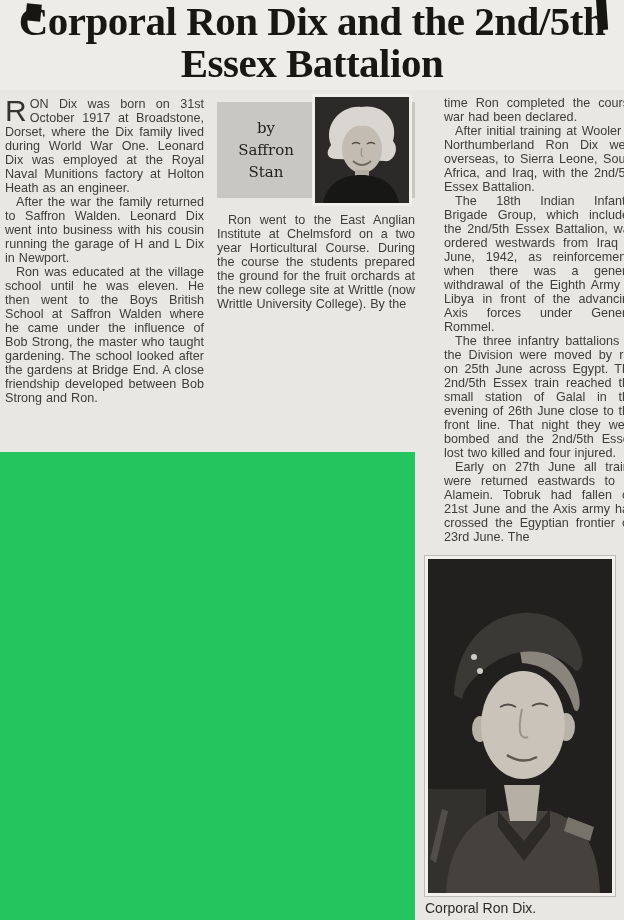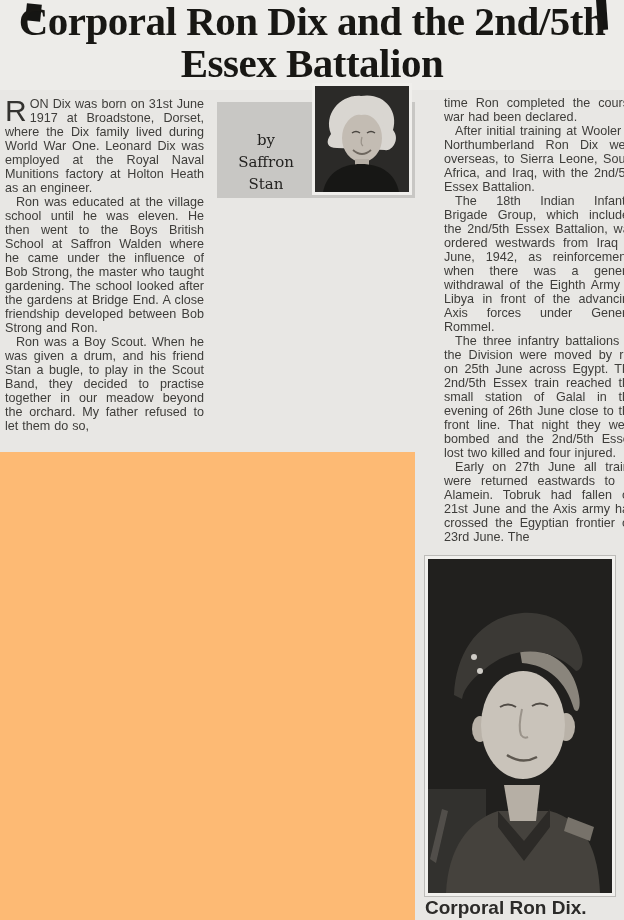--- a/index.html
+++ b/index.html
@@ -1,17 +1,17 @@
 <!DOCTYPE html>
 <html><head>
 <meta charset="utf-8">
 <style>
   html,body{margin:0;padding:0;background:#fafaf8;}
   .page{position:relative;width:624px;height:920px;overflow:hidden;
-        background:#fdba74;font-family:"Liberation Sans",sans-serif;}
+        background:#22c55e;font-family:"Liberation Sans",sans-serif;}
 
   
   .bg-top{position:absolute;left:0;top:0;width:624px;height:452px;background:#e8e7e4;}
   .bg-title{position:absolute;left:0;top:0;width:624px;height:90px;background:#edecE9;}
   .bg-right{position:absolute;left:415px;top:452px;width:209px;height:468px;background:#e8e7e4;}
 
   
   .mark{position:absolute;background:#151513;}
   .mark-tl{left:26px;top:4px;width:15px;height:17px;transform:rotate(6deg);}
   .mark-tr{left:597px;top:-3px;width:10px;height:33px;transform:rotate(-4deg);}
@@ -22,53 +22,53 @@
 
   .col{position:absolute;font-size:12.6px;line-height:14px;color:#3e3d3a;
        text-align:justify;word-spacing:0.5px;}
   .col1{left:5px;top:97px;width:199px;}
   .col2{left:217px;top:97px;width:198px;}
   .col3{left:444px;top:96px;width:192px;}
   .col p{margin:0;text-indent:11px;}
   .col p.no-indent{text-indent:0;}
   .dropcap{float:left;font-size:30px;line-height:25px;margin:1px 3px 0 0;color:#343330;}
 
-  .byline-box{width:100%;height:96px;background:#c8c7c4;display:flex;align-items:flex-end;
+  .byline-box{width:100%;height:96px;background:#c8c7c4;display:flex;align-items:center;
               margin:5px 0 15px 0;box-sizing:border-box;padding:3px;}
   .byline-text{flex:1;text-align:center;font-family:"DejaVu Serif",serif;
                font-size:15px;line-height:22px;color:#232220;}
   .author-photo{width:100px;height:112px;box-sizing:border-box;border:3px solid #f0efec;
                 background:#2b2a28;flex:0 0 auto;}
   .author-photo svg{display:block;}
 
   .ron-figure{position:absolute;left:425px;top:556px;width:190px;margin:0;}
   .ron-img{width:190px;height:340px;box-sizing:border-box;border:3px solid #f1f0ed;
            background:#1e1d1b;box-shadow:0 0 0 1px #bdbcb9;}
   .ron-img svg{display:block;}
-  .ron-figure figcaption{font-weight:700;font-size:19px;line-height:16px;
+  .ron-figure figcaption{font-weight:400;font-size:14px;line-height:16px;
                          color:#2c2b29;margin-top:4px;text-align:left;}
 </style>
 </head>
 <body>
 
 <div class="page">
 
   <div class="bg-top"></div>
   <div class="bg-title"></div>
   <div class="bg-right"></div>
 
   <div class="mark mark-tl"></div>
   <div class="mark mark-tr"></div>
 
   <h1 class="headline">Corporal Ron Dix and the 2nd/5th Essex Battalion</h1>
 
   <div class="col col1">
-    <p class="no-indent"><span class="dropcap">R</span><span>ON Dix was born on 31st June 1917 at Broadstone, Dorset, where the Dix family lived during World War One. Leonard Dix was employed at the Royal Naval Munitions factory at Holton Heath as an engineer.</span></p>
+    <p class="no-indent"><span class="dropcap">R</span><span>ON Dix was born on 31st October 1917 at Broadstone, Dorset, where the Dix family lived during World War One. Leonard Dix was employed at the Royal Naval Munitions factory at Holton Heath as an engineer.</span></p>
+    <p>After the war the family returned to Saffron Walden. Leonard Dix went into business with his cousin running the garage of H and L Dix in Newport.</p>
     <p>Ron was educated at the village school until he was eleven. He then went to the Boys British School at Saffron Walden where he came under the influence of Bob Strong, the master who taught gardening. The school looked after the gardens at Bridge End. A close friendship developed between Bob Strong and Ron.</p>
-    <p>Ron was a Boy Scout. When he was given a drum, and his friend Stan a bugle, to play in the Scout Band, they decided to practise together in our meadow beyond the orchard. My father refused to let them do so,</p>
   </div>
 
   <div class="col col2">
     <div class="byline-box">
       <div class="byline-text">
         <div>by</div>
         <div>Saffron</div>
         <div>Stan</div>
       </div>
       <div class="author-photo">
@@ -79,20 +79,21 @@
           <path d="M27,40 C25,22 40,14 48,16 C60,12 72,26 68,40 C62,31 54,27 46,29 C36,27 31,33 27,40 Z" fill="#d9d6d1"></path>
           <path d="M37,47 q4,-3 8,0" stroke="#4a4641" fill="none" stroke-width="1.5"></path>
           <path d="M52,47 q4,-3 8,0" stroke="#4a4641" fill="none" stroke-width="1.5"></path>
           <path d="M47,51 q-2,7 1,9" stroke="#9a938a" fill="none" stroke-width="1.3"></path>
           <path d="M38,64 q9,8 18,0" stroke="#6e675f" fill="none" stroke-width="1.7"></path>
           <rect x="40" y="73" width="14" height="9" fill="#b5aea5"></rect>
           <path d="M8,106 C12,86 28,78 46,78 C66,78 80,87 84,106 Z" fill="#171715"></path>
         </svg>
       </div>
     </div>
+    <p>Ron went to the East Anglian Institute at Chelmsford on a two year Horticultural Course. During the course the students prepared the ground for the fruit orchards at the new college site at Writtle (now Writtle University College). By the</p>
   </div>
 
   <div class="col col3">
     <p class="no-indent">time Ron completed the course war had been declared.</p>
     <p>After initial training at Wooler in Northumberland Ron Dix went overseas, to Sierra Leone, South Africa, and Iraq, with the 2nd/5th Essex Battalion.</p>
     <p>The 18th Indian Infantry Brigade Group, which included the 2nd/5th Essex Battalion, was ordered westwards from Iraq in June, 1942, as reinforcements when there was a general withdrawal of the Eighth Army in Libya in front of the advancing Axis forces under General Rommel.</p>
     <p>The three infantry battalions of the Division were moved by rail on 25th June across Egypt. The 2nd/5th Essex train reached the small station of Galal in the evening of 26th June close to the front line. That night they were bombed and the 2nd/5th Essex lost two killed and four injured.</p>
     <p>Early on 27th June all trains were returned eastwards to El Alamein. Tobruk had fallen on 21st June and the Axis army had crossed the Egyptian frontier on 23rd June. The</p>
   </div>
 

